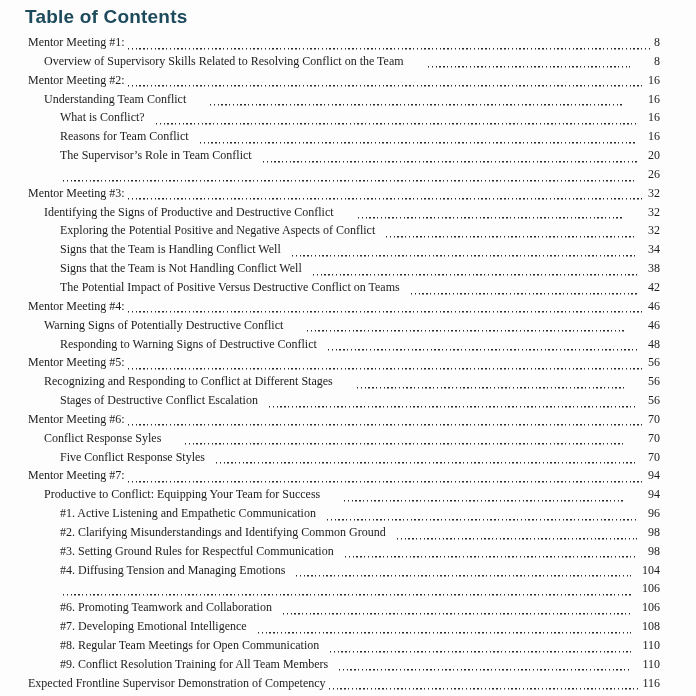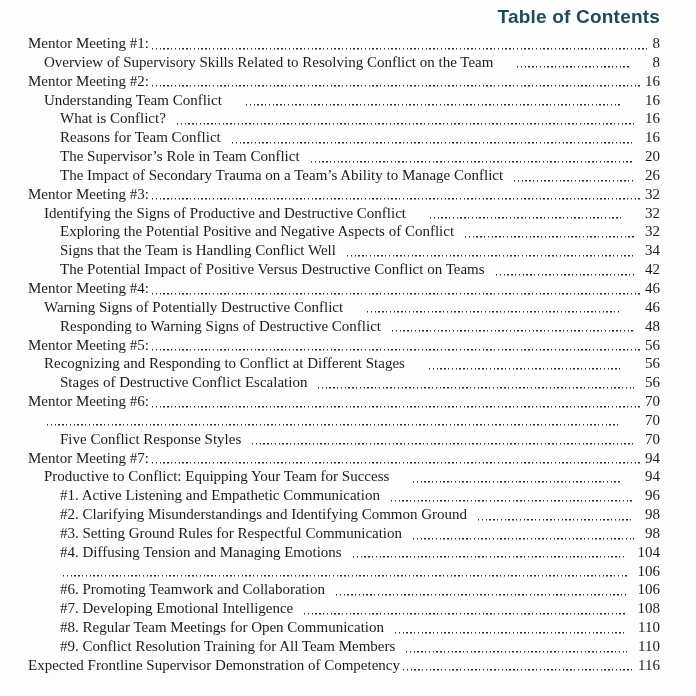--- a/index.html
+++ b/index.html
@@ -17,28 +17,27 @@
     padding: 4px 36px 0 28px;
   }
   .toc-title {
     font-family: "Liberation Sans", sans-serif;
     font-weight: bold;
     font-size: 19px;
     line-height: 22px;
     color: #1d4a5c;
     margin: 2px 0 7px -3px;
     letter-spacing: 0.2px;
-    text-align: right;
   }
   .toc-list { width: 100%; }
   .toc-row {
     display: flex;
     align-items: baseline;
     height: 18.85px;
-    font-size: 15px;
+    font-size: 12px;
     color: #1c1c1c;
     cursor: pointer;
     white-space: nowrap;
   }
   .toc-row.level-0 { padding-left: 0; }
   .toc-row.level-1 { padding-left: 16px; gap: 21px; }
   .toc-row.level-2 { padding-left: 32px; gap: 8px; }
   .toc-label { flex: 0 0 auto; }
   .toc-dots {
     flex: 1 1 auto;
@@ -91,21 +90,20 @@
     <span class="toc-label">Reasons for Team Conflict</span>
     <span class="toc-dots"></span>
     <span class="toc-page">16</span>
   </div>
       <div class="toc-row level-2">
     <span class="toc-label">The Supervisor’s Role in Team Conflict</span>
     <span class="toc-dots"></span>
     <span class="toc-page">20</span>
   </div>
       <div class="toc-row level-2">
-    <span class="toc-label">The Impact of Secondary Trauma on a Team’s Ability to Manage Conflict</span>
     <span class="toc-dots"></span>
     <span class="toc-page">26</span>
   </div>
       <div class="toc-row level-0">
     <span class="toc-label">Mentor Meeting #3:</span>
     <span class="toc-dots"></span>
     <span class="toc-page">32</span>
   </div>
       <div class="toc-row level-1">
     <span class="toc-label">Identifying the Signs of Productive and Destructive Conflict</span>
@@ -116,20 +114,25 @@
     <span class="toc-label">Exploring the Potential Positive and Negative Aspects of Conflict</span>
     <span class="toc-dots"></span>
     <span class="toc-page">32</span>
   </div>
       <div class="toc-row level-2">
     <span class="toc-label">Signs that the Team is Handling Conflict Well</span>
     <span class="toc-dots"></span>
     <span class="toc-page">34</span>
   </div>
       <div class="toc-row level-2">
+    <span class="toc-label">Signs that the Team is Not Handling Conflict Well</span>
+    <span class="toc-dots"></span>
+    <span class="toc-page">38</span>
+  </div>
+      <div class="toc-row level-2">
     <span class="toc-label">The Potential Impact of Positive Versus Destructive Conflict on Teams</span>
     <span class="toc-dots"></span>
     <span class="toc-page">42</span>
   </div>
       <div class="toc-row level-0">
     <span class="toc-label">Mentor Meeting #4:</span>
     <span class="toc-dots"></span>
     <span class="toc-page">46</span>
   </div>
       <div class="toc-row level-1">
@@ -156,20 +159,21 @@
     <span class="toc-label">Stages of Destructive Conflict Escalation</span>
     <span class="toc-dots"></span>
     <span class="toc-page">56</span>
   </div>
       <div class="toc-row level-0">
     <span class="toc-label">Mentor Meeting #6:</span>
     <span class="toc-dots"></span>
     <span class="toc-page">70</span>
   </div>
       <div class="toc-row level-1">
+    <span class="toc-label">Conflict Response Syles</span>
     <span class="toc-dots"></span>
     <span class="toc-page">70</span>
   </div>
       <div class="toc-row level-2">
     <span class="toc-label">Five Conflict Response Styles</span>
     <span class="toc-dots"></span>
     <span class="toc-page">70</span>
   </div>
       <div class="toc-row level-0">
     <span class="toc-label">Mentor Meeting #7:</span>

